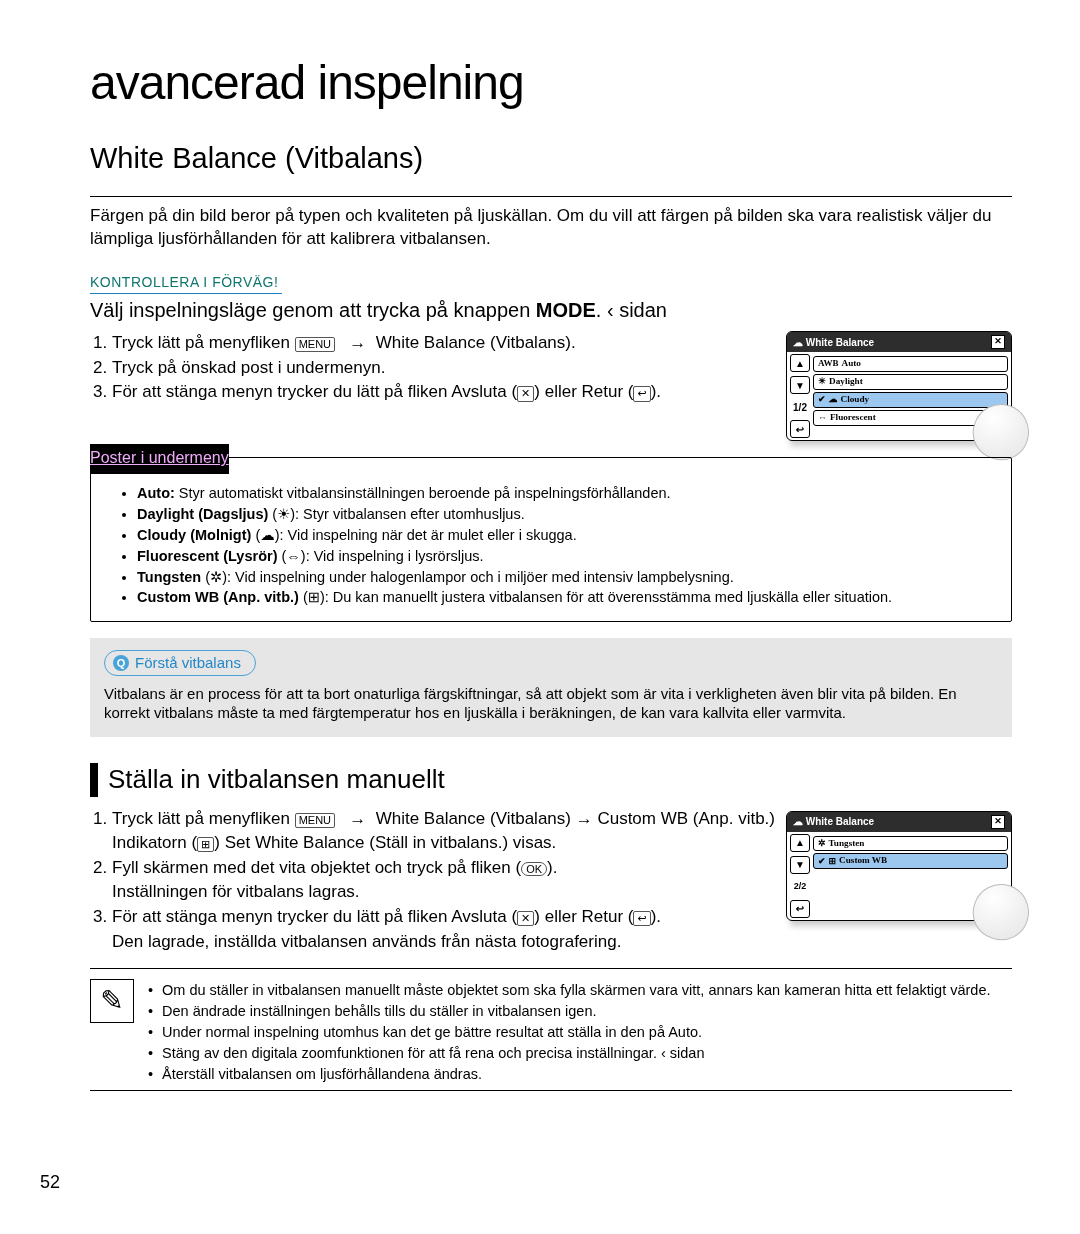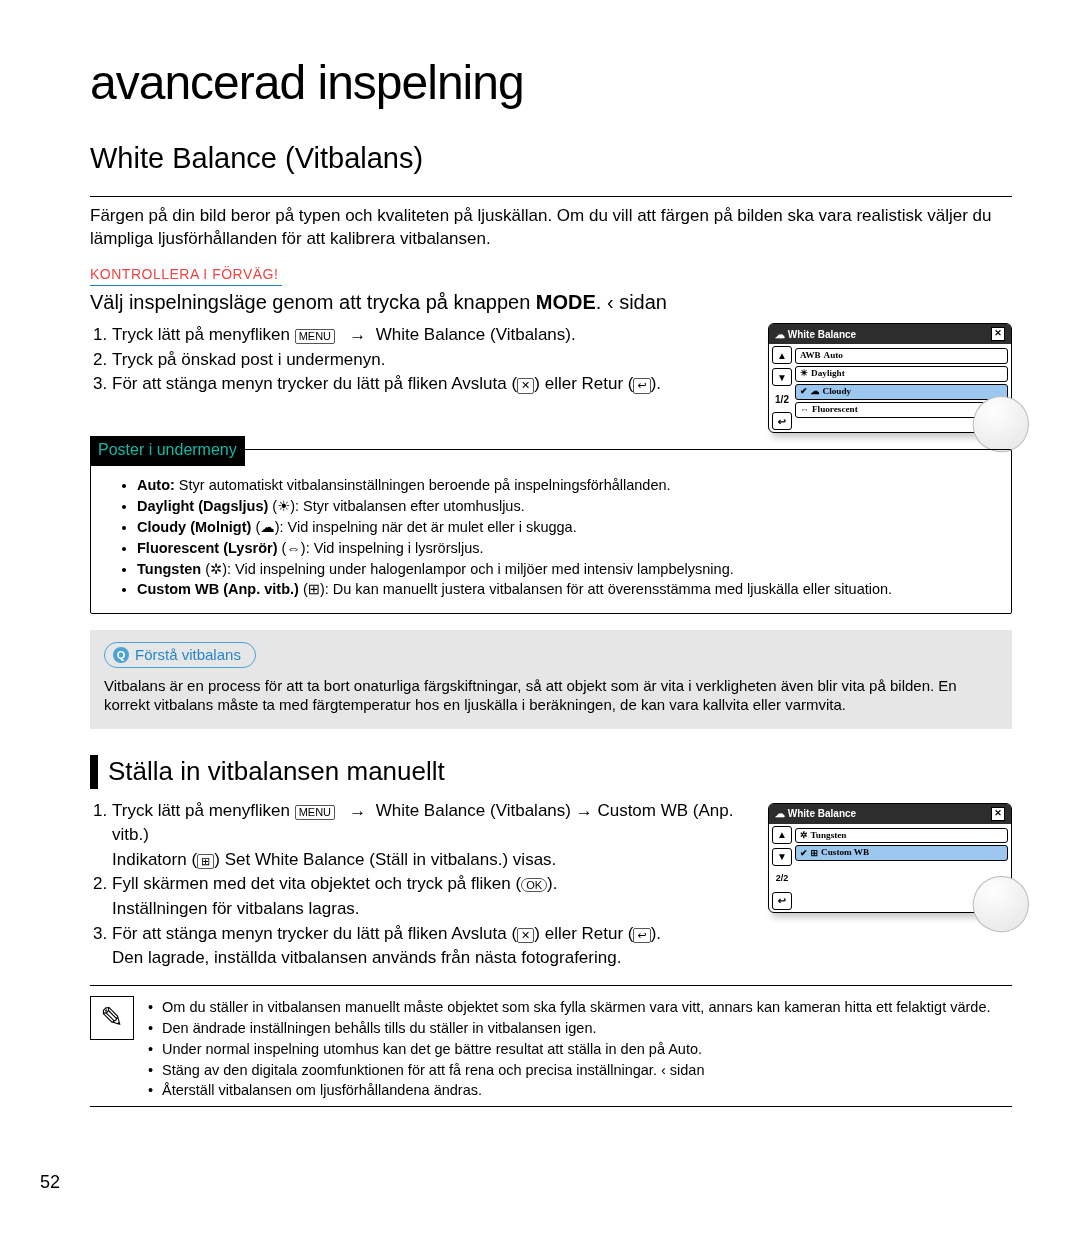--- a/index.html
+++ b/index.html
@@ -1,45 +1,45 @@
 <!DOCTYPE html>
 <html><head>
 <meta charset="utf-8">
 <style>
   * { box-sizing:border-box; margin:0; padding:0; }
   body { width:1080px; font-family:Arial,Helvetica,sans-serif; color:#000; font-size:16px; line-height:1.3; padding:52px 68px 30px 90px; }
   .page-title { font-size:48px; font-weight:400; letter-spacing:-1px; margin-bottom:26px; font-family:"Helvetica Neue",Arial,sans-serif; }
   .section-title { font-size:29px; font-weight:400; border-bottom:1.5px solid #000; padding-bottom:18px; margin-top:6px; margin-bottom:8px; }
   .intro-para { margin:4px 0 6px 0; font-size:17px; line-height:1.35; }
-  .preflight-tag { display:inline-block; color:#ef4444; border-bottom:1px solid #1e7fbf; font-size:14px; letter-spacing:.5px; padding:0 4px 2px 0; margin-top:8px; }
+  .preflight-tag { display:inline-block; color:#0f766e; border-bottom:1px solid #1e7fbf; font-size:14px; letter-spacing:.5px; padding:0 4px 2px 0; margin-top:16px; }
   .small-text { font-size:20px; margin:3px 0 0 0; }
   .proc-row { display:flex; align-items:flex-start; margin-top:8px; }
   .proc-list { flex:1; font-size:17px; padding-right:6px; }
   .proc-list ol { list-style:decimal; padding-left:22px; }
   .proc-list li { margin:0; line-height:1.45; }
   .kbd { font-variant:small-caps; font-size:11px; border:1px solid #555; padding:0 3px; border-radius:2px; font-family:Arial; background:#fff; display:inline-block; line-height:1.2; }
   .btn-ok { font-size:11px; border:1px solid #555; padding:0 4px; border-radius:7px; background:#fff; }
   
-  .device { width:244px; border:1.5px solid #000; border-radius:6px; background:#fff; font-size:10px;
+  .device { width:226px; border:1.5px solid #000; border-radius:6px; background:#fff; font-size:10px;
     box-shadow:0 9px 6px -4px rgba(0,0,0,.2);
     margin-left:auto; }
   .device-head { background:#2d2d2d; color:#fff; padding:3px 6px; border-radius:4px 4px 0 0; display:flex; align-items:center; justify-content:space-between; font-size:10px; font-weight:bold; }
   .device-head .x { background:#fff; color:#000; border:1px solid #000; width:14px; height:14px; display:flex; align-items:center; justify-content:center; font-size:9px; }
   .device-body { display:flex; }
   .device-side { width:26px; display:flex; flex-direction:column; }
   .sbtn { border:1px solid #000; margin:2px 3px; border-radius:3px; height:18px; display:flex; align-items:center; justify-content:center; font-size:10px; font-weight:bold; background:#fff; }
   .device-list { flex:1; padding:2px 3px 3px 0; }
   .drow { border:1px solid #000; border-radius:3px; margin:2px 0; padding:1px 4px; display:flex; align-items:center; gap:3px; font-size:9.2px; font-weight:bold;font-family:Liberation Serif, serif; }
   .drow.sel { background:#9cc8f0; }
   .drow .di { font-size:9px; }
   .hand { position:relative; }
   .hand::after { content:""; position:absolute; right:-18px; bottom:-20px; width:54px; height:54px; background:radial-gradient(circle at 30% 30%, #fff, #e4e4e4); border:1px solid #bbb; border-radius:50% 50% 48% 48%; transform:rotate(18deg); }
   
   .submenu-box { border:1px solid #000; margin-top:16px; padding:0 16px 12px 16px; position:relative; border-radius:2px; }
-  .submenu-tab { position:absolute; top:-14px; left:-1px; background:#000; color:#14b8a6; padding:4px 8px 5px; font-size:16px; }
+  .submenu-tab { position:absolute; top:-14px; left:-1px; background:#000; color:#f0abfc; padding:4px 0 5px; font-size:16px;text-decoration:underline; }
   .submenu-list { list-style:disc; padding-left:30px; font-size:14.5px; margin-top:26px; }
   .submenu-list li { margin:2px 0; }
   .submenu-list b, .submenu-list strong { font-weight:bold; }
   
   .tipbox { background:#e7e6e6; margin-top:16px; padding:12px 14px 14px 14px; font-size:15px; }
   .tip-pill { display:inline-flex; align-items:center; gap:6px; border:1px solid #4aa3d8; border-radius:14px; padding:2px 14px 2px 8px; color:#2488c8; font-size:15px; margin-bottom:8px; }
   .tip-pill .mag { display:inline-flex; width:16px; height:16px; border-radius:50%; background:#4aa3d8; color:#fff; align-items:center; justify-content:center; font-size:11px; font-weight:bold; }
   
   .sub-h { font-size:26px; font-weight:400; border-left:8px solid #000; padding-left:10px; margin:26px 0 10px 0; }
   

